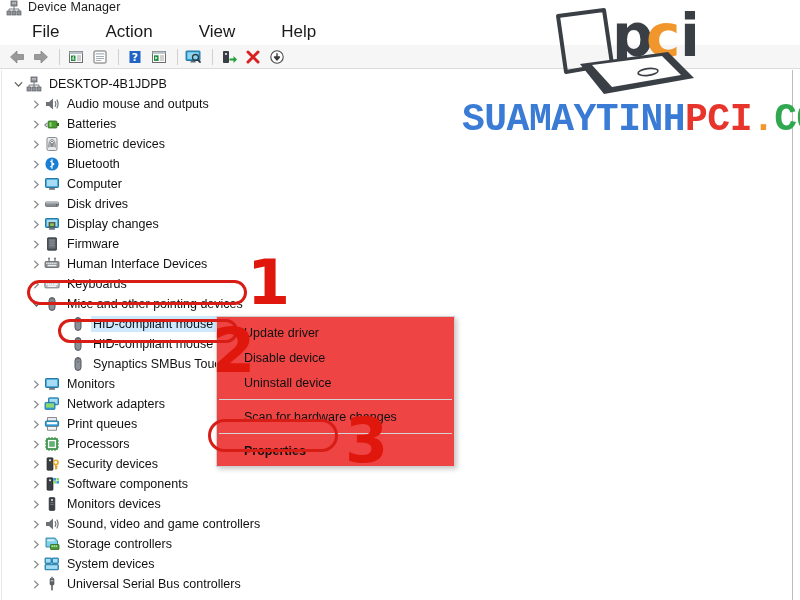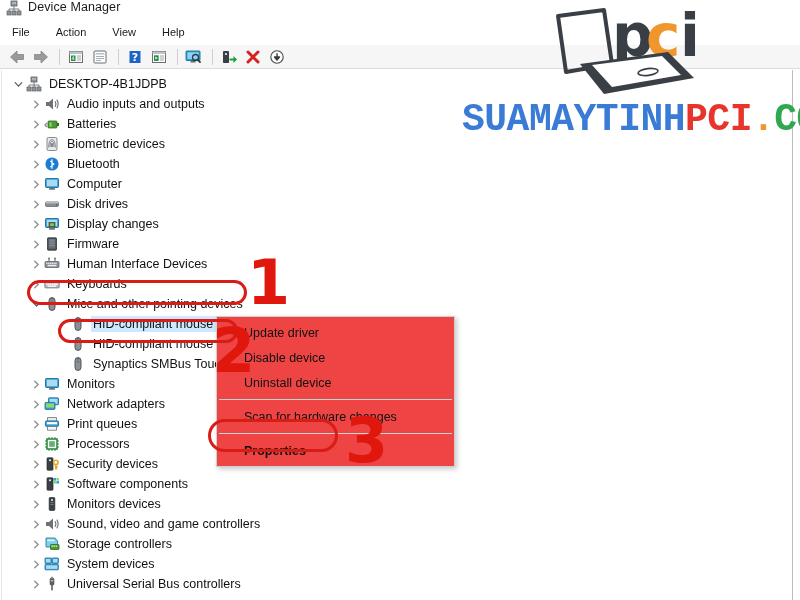--- a/index.html
+++ b/index.html
@@ -43,25 +43,26 @@
     position: absolute;
     left: 0; top: 21px;
     width: 800px; height: 22px;
     background: #ffffff;
     display: flex;
     align-items: center;
     padding-left: 10px;
     box-sizing: border-box;
   }
   .menu-item {
-    font-size: 11px;
+    font-size: 17px;
     color: #1a1a1a;
     margin-right: 22px;
     padding: 1px 2px;
     cursor: default;
+    margin-left: 20px;
   }
 
   
   .toolbar {
     position: absolute;
     left: 0; top: 45px;
     width: 800px; height: 24px;
     background: #f6f6f6;
     border-bottom: 1px solid #dcdcdc;
     display: flex;
@@ -331,21 +332,21 @@
               <path d="M2.7 1.2 L6.2 4.5 L2.7 7.8" stroke="#8a8a8a" stroke-width="1.2" fill="none" stroke-linecap="round"></path>
             </svg>
           </span>
           <span class="ico">
             <svg width="16" height="16" viewBox="0 0 16 16">
               <path d="M2 6 L5 6 L9 2.5 L9 13.5 L5 10 L2 10 Z" fill="#6e7277"></path>
               <path d="M11 5.2 Q12.8 8 11 10.8" stroke="#6e7277" stroke-width="1.1" fill="none"></path>
               <path d="M12.8 3.6 Q15.4 8 12.8 12.4" stroke="#6e7277" stroke-width="1.1" fill="none"></path>
             </svg>
           </span>
-          <span class="label-wrap">Audio inputs and outputs</span>
+          <span class="label-wrap">Audio mouse and outputs</span>
         </div>
         <div class="row lvl1">
           <span class="chev">
             <svg width="9" height="9" viewBox="0 0 9 9">
               <path d="M2.7 1.2 L6.2 4.5 L2.7 7.8" stroke="#8a8a8a" stroke-width="1.2" fill="none" stroke-linecap="round"></path>
             </svg>
           </span>
           <span class="ico">
             <svg width="16" height="16" viewBox="0 0 16 16">
               <rect x="4" y="5" width="9" height="7" rx="1" fill="#4d9b35" stroke="#2f6b1f" stroke-width="0.8"></rect>

